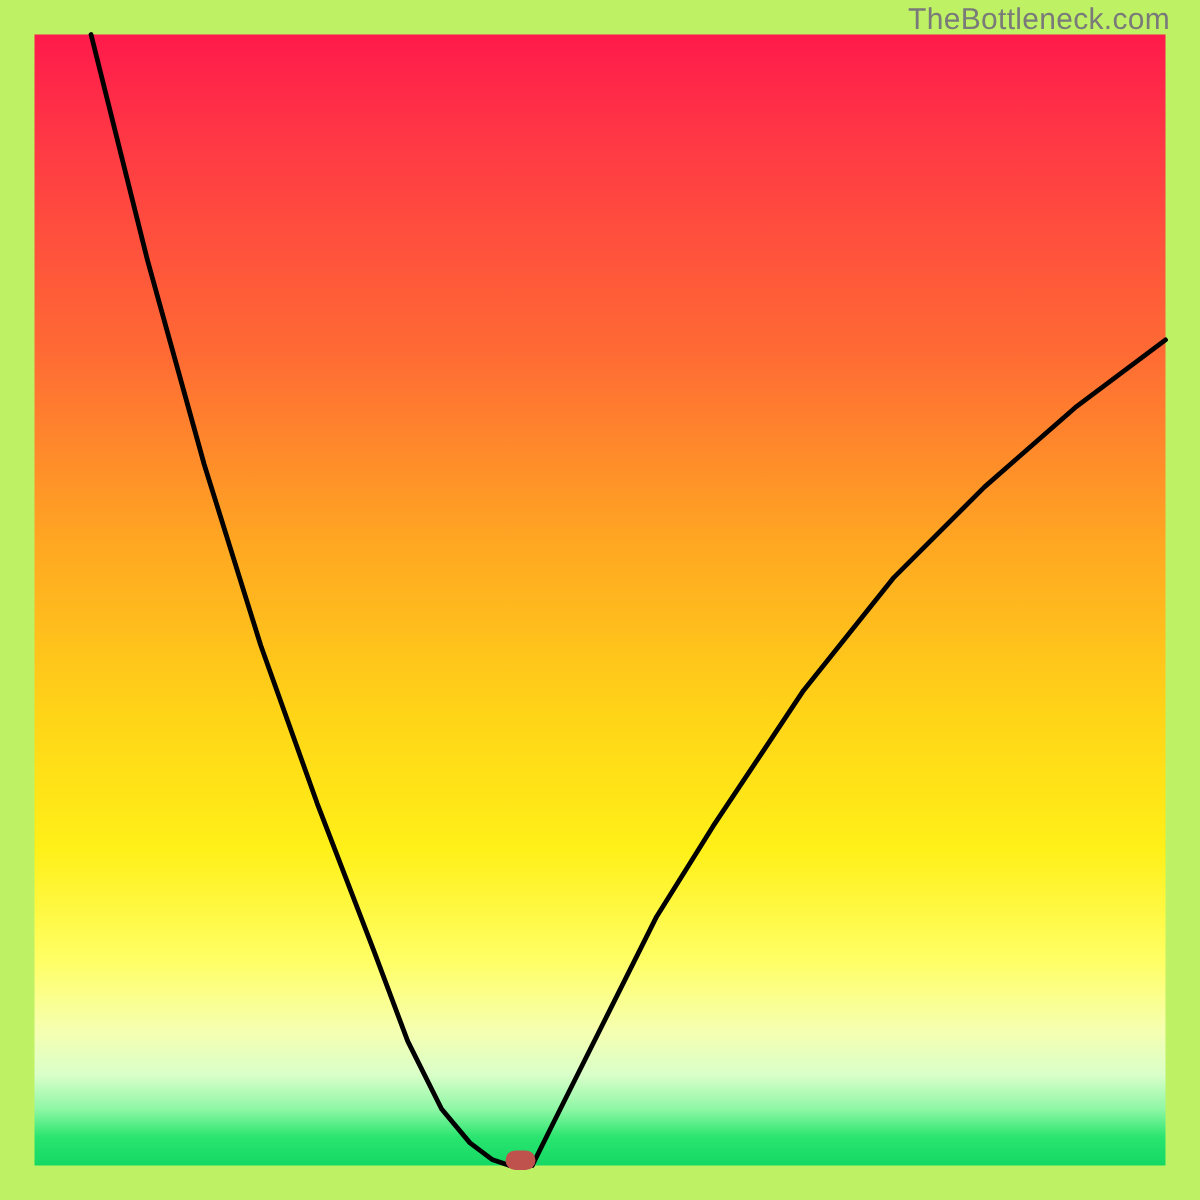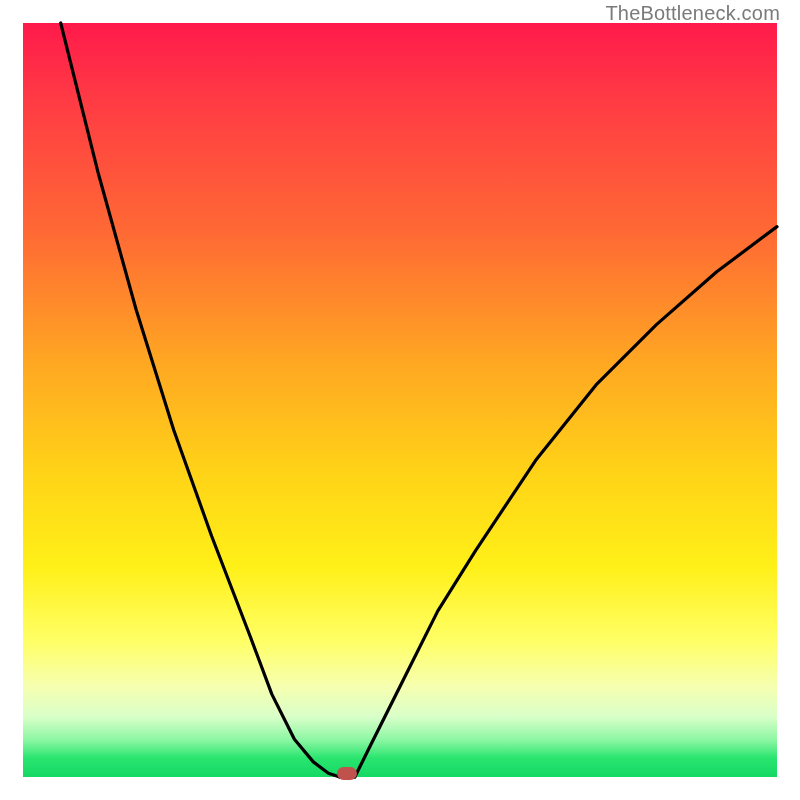--- a/index.html
+++ b/index.html
@@ -8,21 +8,21 @@
     width: 800px;
     height: 800px;
     background: #000;
     overflow: hidden;
     font-family: Arial, Helvetica, sans-serif;
   }
   .frame {
     position: relative;
     width: 800px;
     height: 800px;
-    background: #ffffff;
+    background: #bef264;
   }
   .plot-area {
     position: absolute;
     left: 23px;
     top: 23px;
     width: 754px;
     height: 754px;
     
     background: linear-gradient(
       to bottom,

